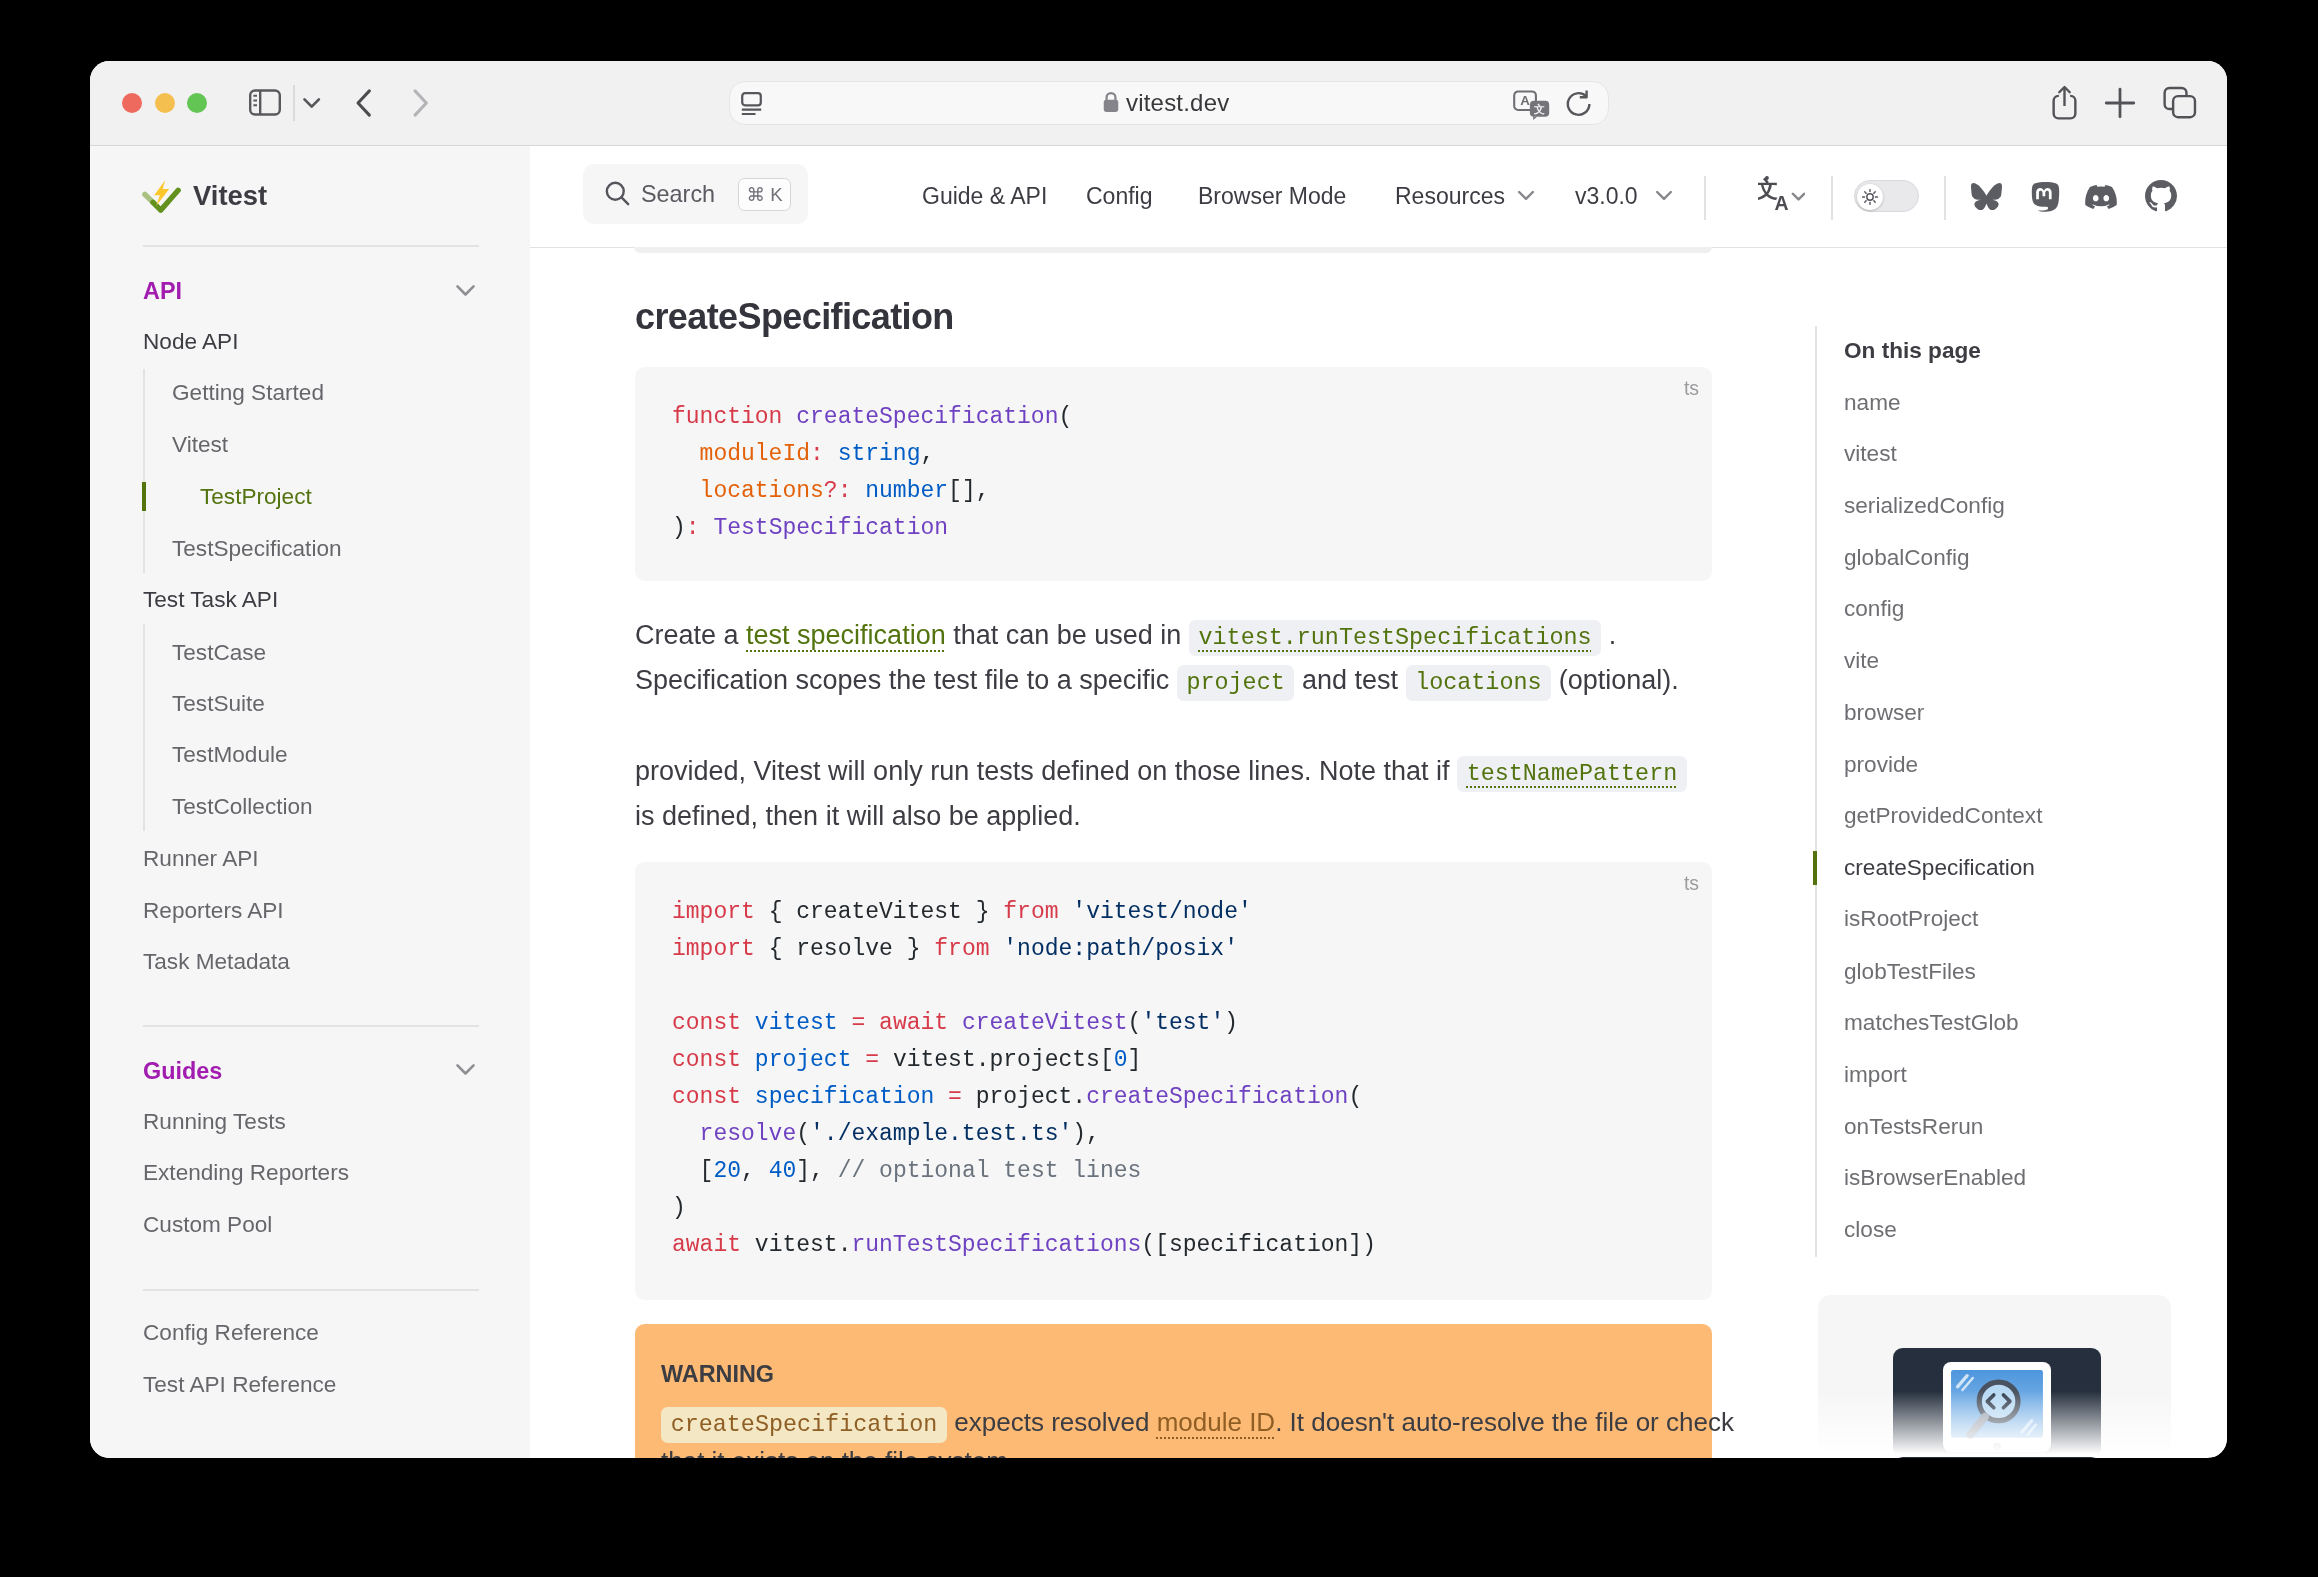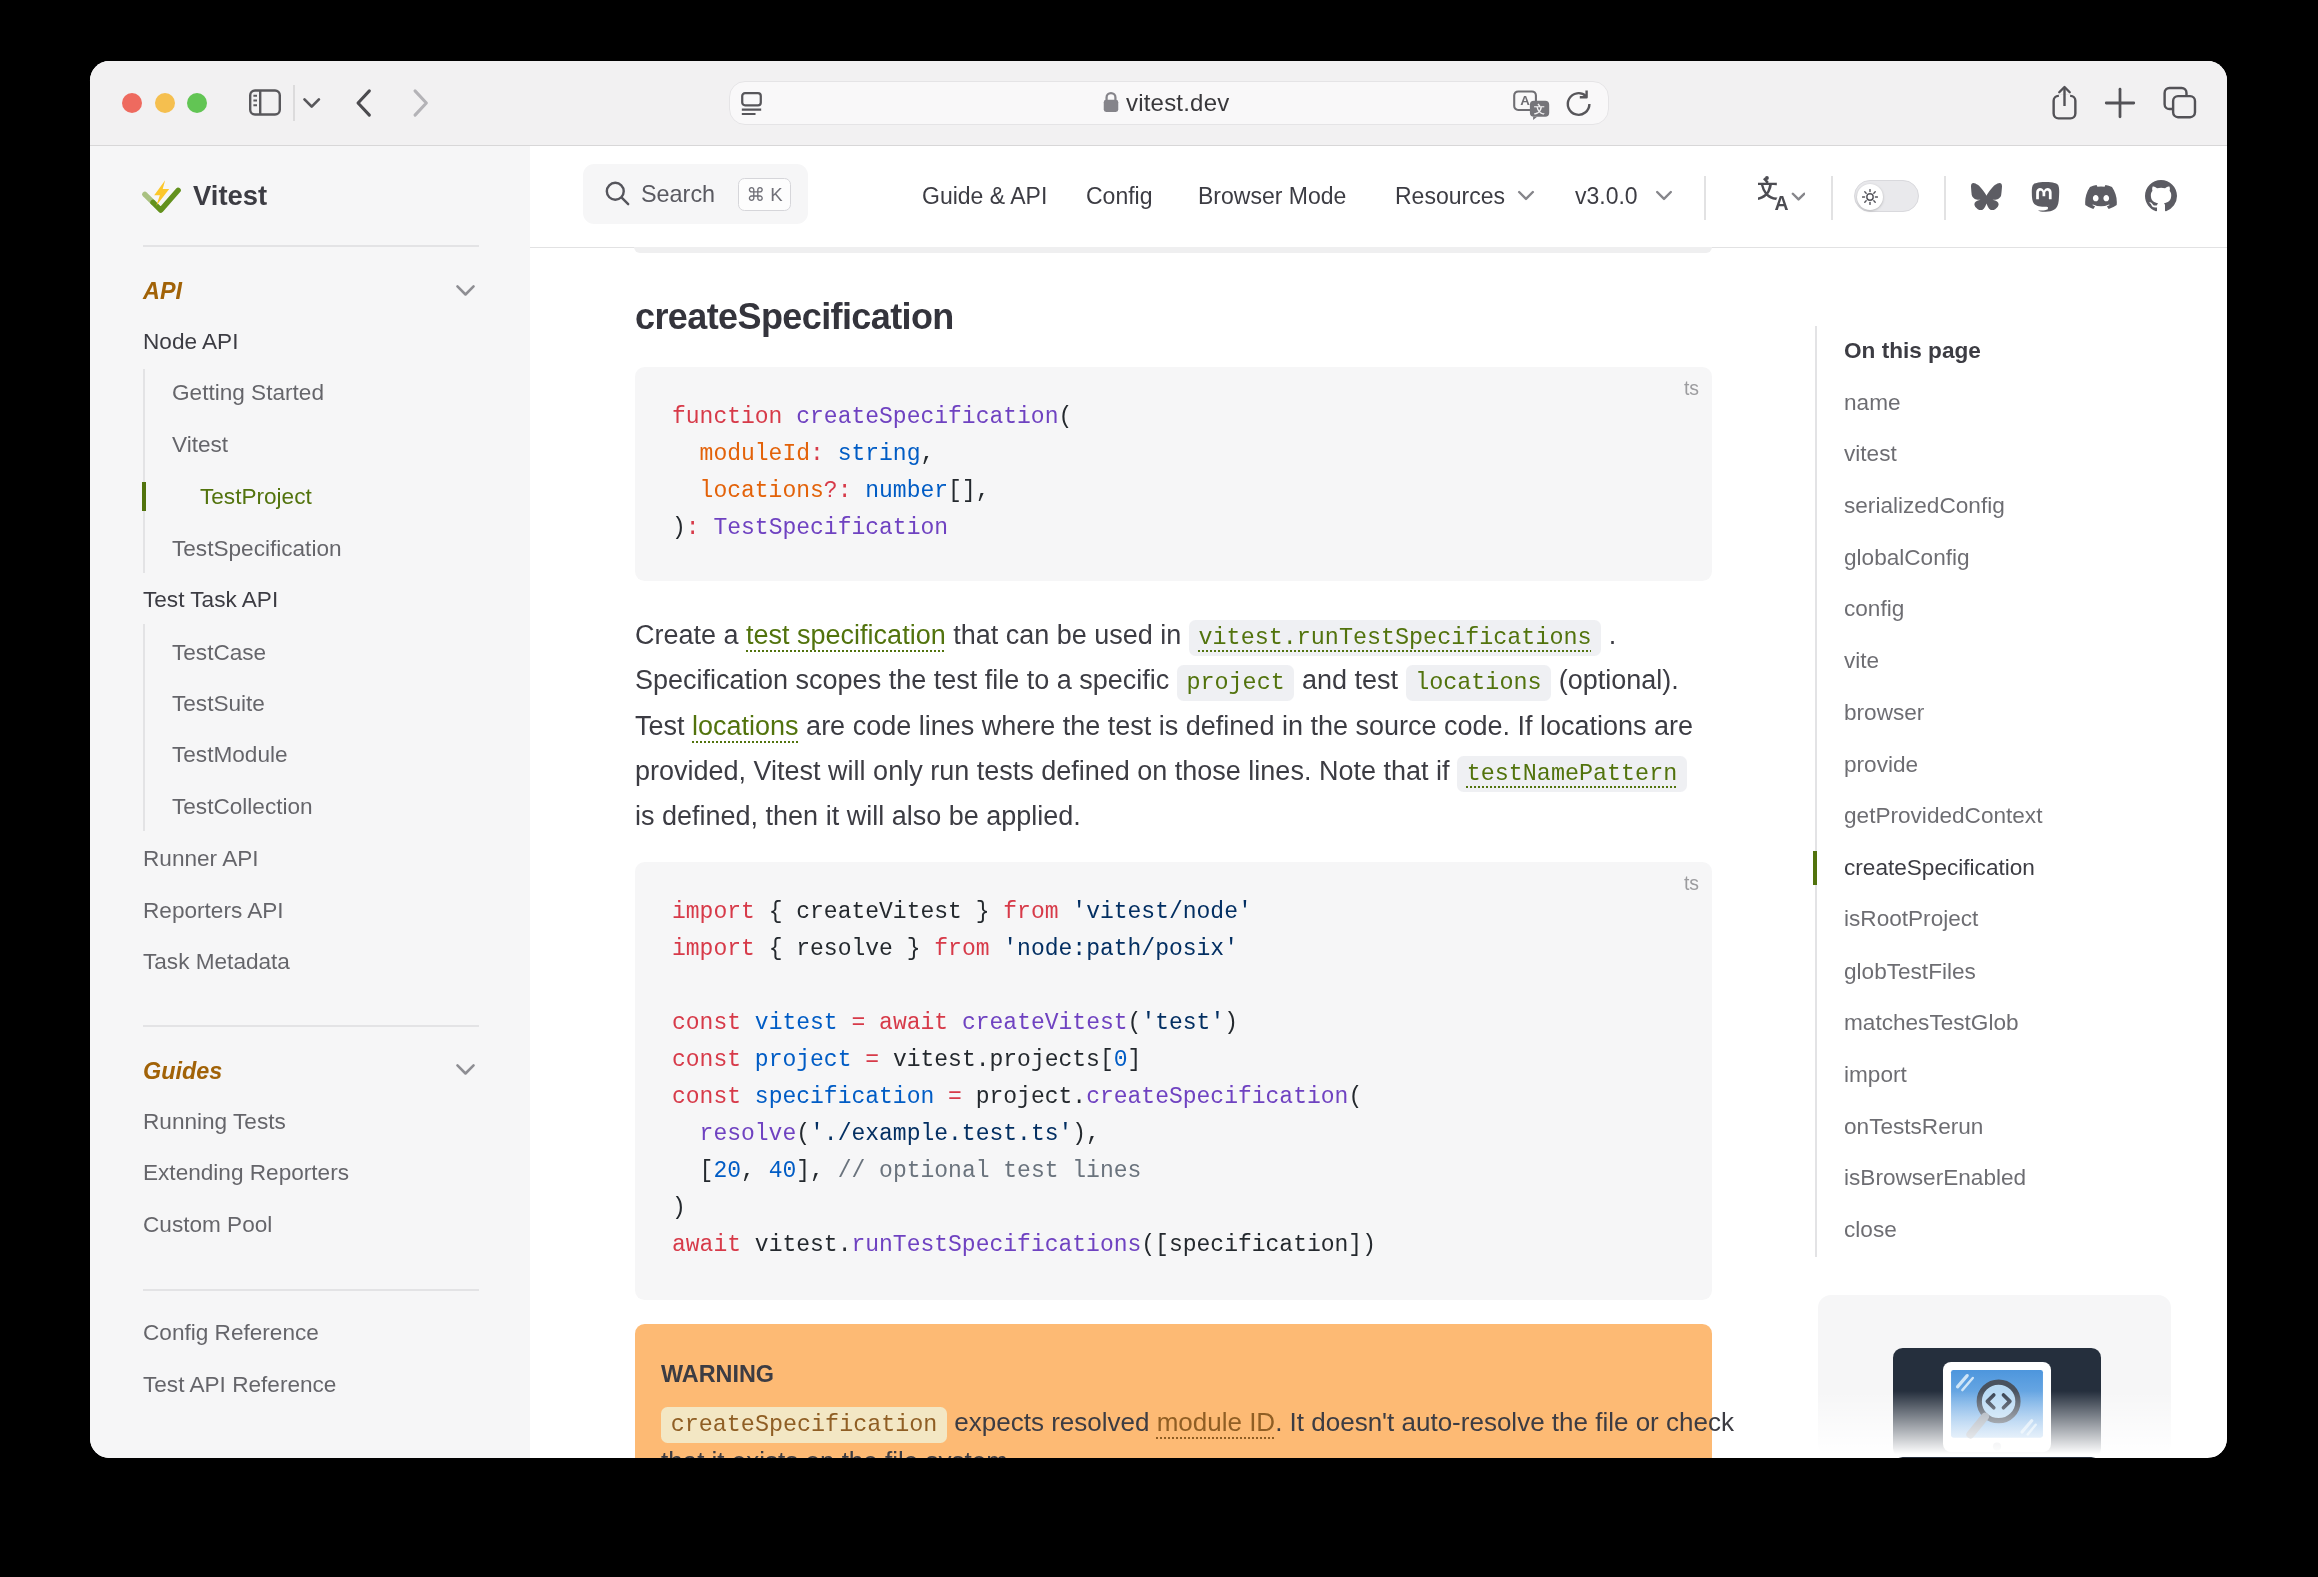--- a/index.html
+++ b/index.html
@@ -15,21 +15,21 @@
 #urlbar { position:absolute; left:639px; top:20px; width:880px; height:44px;
   background:#f9f8f9; border:1.6px solid #e5e4e6; border-radius:16px; }
 #urltext { position:absolute; left:1036px; top:20px; height:44px; line-height:44px;
   font-size:24px; color:#39383b; letter-spacing:0.2px; }
 
 #sidebar { position:absolute; left:0; top:85px; width:440px; height:1312px; background:#f6f6f7; }
 .sbrow { position:absolute; left:53px; height:52px; line-height:52px; font-size:22.6px;
   font-weight:500; color:rgba(60,60,67,0.78); white-space:nowrap; }
 .sbrow.ind { left:82px; }
 .sbrow.sec { color:#3c3c43; font-weight:500; }
-.sbrow.head { color:#a16207; font-weight:700; font-size:23.4px;font-style:italic; }
+.sbrow.head { color:#a21caf; font-weight:700; font-size:23.4px; }
 .sbrow.act { color:#52730d;margin-left:28px; }
 .sbline { position:absolute; left:53px; width:1.6px; background:#e3e3e5; }
 .sbsep { position:absolute; left:53px; width:336px; height:1.6px; background:#e3e3e5; }
 
 #shead { position:absolute; left:440px; top:85px; width:1697px; height:102px;
   background:#fff; border-bottom:1.6px solid #e2e2e3; }
 #search { position:absolute; left:493px; top:103px; width:225px; height:60px;
   background:#f6f6f7; border-radius:11.3px; }
 .nav { position:absolute; top:109px; height:52px; line-height:52px; font-size:23px;
   font-weight:500; color:#3c3c43; white-space:nowrap; }
@@ -236,21 +236,20 @@
 <div class="codeblock" style="top:306px;height:214px;">
   <div class="lang">ts</div>
   <pre class="abs" style="left:37px;top:31.5px;"><span class="red">function</span> <span class="pur">createSpecification</span><span class="pln">(</span>
 <span class="pln">  </span><span class="org">moduleId</span><span class="red">:</span> <span class="blu">string</span><span class="pln">,</span>
 <span class="pln">  </span><span class="org">locations</span><span class="red">?:</span> <span class="blu">number</span><span class="pln">[],</span>
 <span class="pln">)</span><span class="red">:</span> <span class="pur">TestSpecification</span></pre>
 </div>
 
 <div class="pline" style="top:552px;">Create a <a>test specification</a> that can be used in <code style="text-decoration:underline dotted;text-underline-offset:5.7px;text-decoration-thickness:1.6px;">vitest.runTestSpecifications</code> .</div>
 <div class="pline" style="top:597px;">Specification scopes the test file to a specific <code>project</code> and test <code>locations</code> (optional).</div>
-<div class="pline" style="top:643px;">Test <a>locations</a> are code lines where the test is defined in the source code. If locations are</div>
 <div class="pline" style="top:733px;">is defined, then it will also be applied.</div>
 <div class="pline" style="top:688px;">provided, Vitest will only run tests defined on those lines. Note that if <code style="text-decoration:underline dotted;text-underline-offset:5.7px;text-decoration-thickness:1.6px;">testNamePattern</code></div>
 
 <div class="codeblock" style="top:801px;height:438px;">
   <div class="lang">ts</div>
   <pre class="abs" style="left:37px;top:31.5px;"><span class="red">import</span> <span class="pln">{ createVitest }</span> <span class="red">from</span> <span class="nav2">'vitest/node'</span>
 <span class="red">import</span> <span class="pln">{ resolve }</span> <span class="red">from</span> <span class="nav2">'node:path/posix'</span>
 
 <span class="red">const</span> <span class="blu">vitest</span> <span class="red">=</span> <span class="red">await</span> <span class="pur">createVitest</span><span class="pln">(</span><span class="nav2">'test'</span><span class="pln">)</span>
 <span class="red">const</span> <span class="blu">project</span> <span class="red">=</span> <span class="pln">vitest.projects[</span><span class="blu">0</span><span class="pln">]</span>

